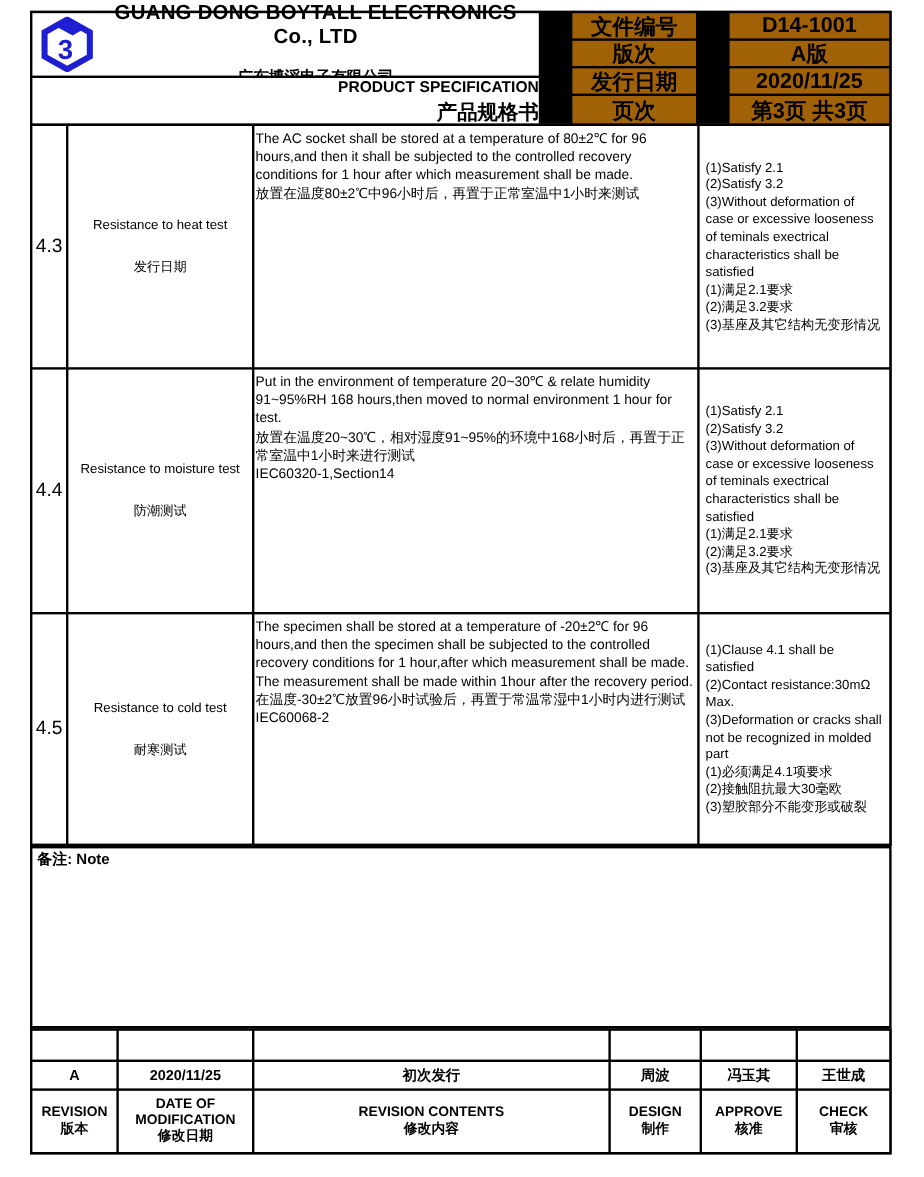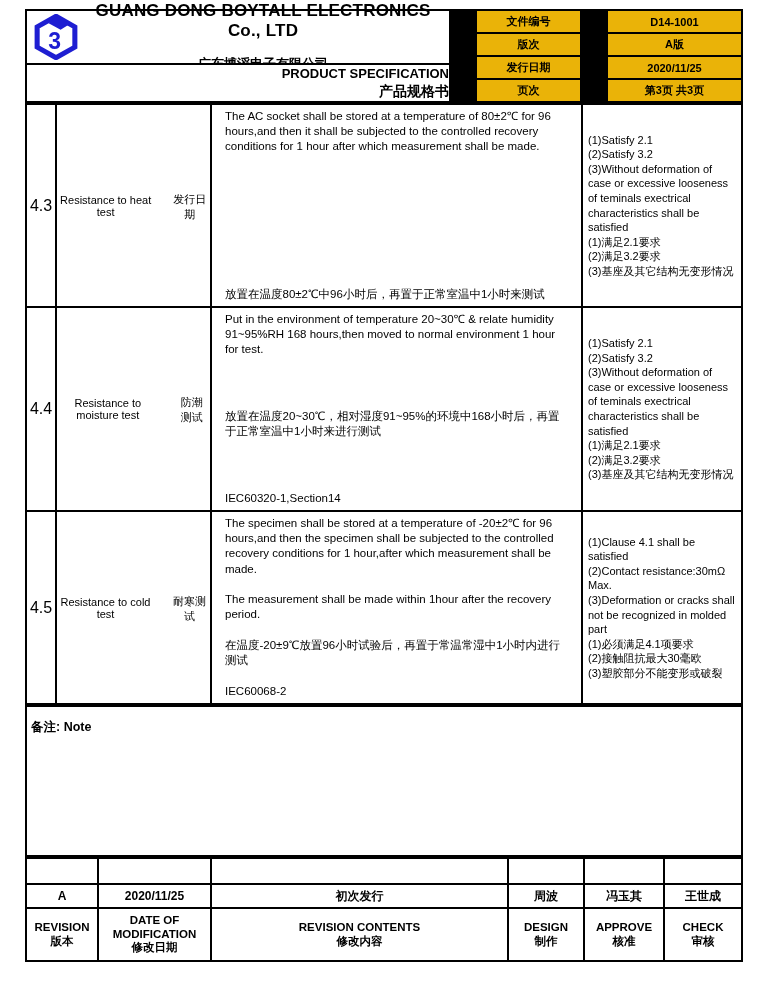--- a/index.html
+++ b/index.html
@@ -8,41 +8,41 @@
   
   .hdr{position:absolute;left:25px;top:9px;width:718px;height:94px;box-sizing:border-box;
        border:2px solid #000;background:#000;display:flex;gap:2px;}
   .hdr-left{width:422px;display:flex;flex-direction:column;gap:2px;}
   .hdr-company{height:52px;background:#fff;display:flex;align-items:center;padding:0 6px;box-sizing:border-box;}
   .hdr-company .names{flex:1;text-align:center;font-weight:bold;}
   .hdr-company .names .en{font-size:17px;letter-spacing:.2px;}
   .hdr-company .names .cn{font-size:13px;margin-top:14px;}
   .hdr-title{flex:1;background:#fff;display:flex;flex-direction:column;align-items:flex-end;justify-content:center;font-weight:bold;}
   .hdr-title .en{font-size:13px;}
-  .hdr-title .cn{font-size:14px;margin-top:2px;}
+  .hdr-title .cn{font-size:17px;margin-top:2px;}
   .hdr-right{flex:1;display:grid;grid-template-columns:129px 1fr;grid-template-rows:21px 21px 21px 1fr;gap:2px;}
-  .hdr-right .cell{background:#eab308;display:flex;align-items:center;justify-content:center;
-                   font-weight:bold;font-size:11px;margin-left:26px;}
+  .hdr-right .cell{background:#a16207;display:flex;align-items:center;justify-content:center;
+                   font-weight:bold;font-size:18px;margin-left:26px;}
   
   .main{position:absolute;left:25px;top:103px;width:718px;height:602px;box-sizing:border-box;
         border:2px solid #000;background:#000;display:grid;
         grid-template-columns:28px 153px 369px 1fr;grid-template-rows:201px 202px 1fr;gap:2px;}
   .main .cell{background:#fff;box-sizing:border-box;}
   .c-num{display:flex;align-items:center;justify-content:center;font-size:16px;}
-  .c-name{display:flex;flex-direction:row;align-items:center;justify-content:center;
+  .c-name{display:flex;flex-direction:column;align-items:center;justify-content:center;
           text-align:center;font-size:11px;padding:2px;gap:19px;}
   .c-name .cn{margin-top:2px;}
-  .c-desc{display:flex;flex-direction:column;justify-content:space-between;
-          font-size:11.5px;line-height:1.32;padding:4px 13px;}
+  .c-desc{display:flex;flex-direction:column;justify-content:flex-start;
+          font-size:11.5px;line-height:1.32;padding:4px 1px;}
   .c-req{display:flex;flex-direction:column;justify-content:center;
          font-size:11px;line-height:1.32;padding:4px 5px;}
   
   .note{position:absolute;left:25px;top:705px;width:718px;height:152px;box-sizing:border-box;
         border:2px solid #000;background:#fff;}
-  .note .lbl{font-weight:bold;font-size:12.5px;padding:12px 4px;}
+  .note .lbl{font-weight:bold;font-size:12.5px;padding:1px 4px;}
   
   .rev{position:absolute;left:25px;top:857px;width:718px;height:105px;box-sizing:border-box;
        border:2px solid #000;background:#000;display:grid;
        grid-template-columns:70px 111px 295px 74px 78px 1fr;grid-template-rows:24px 22px 1fr;gap:2px;}
   .rev .cell{background:#fff;display:flex;flex-direction:column;align-items:center;justify-content:center;
              font-weight:bold;font-size:12px;text-align:center;line-height:1.18;}
   .rev .hdrcell{font-size:11.5px;}
   .logo{flex:0 0 auto;margin-right:4px;}
 </style>
 </head>
@@ -120,21 +120,21 @@
     </div>
 
     <div class="cell c-num">4.5</div>
     <div class="cell c-name">
       <div>Resistance to cold test</div>
       <div class="cn">耐寒测试</div>
     </div>
     <div class="cell c-desc">
       <div>The specimen shall be stored at a temperature of -20±2℃ for 96 hours,and then the specimen shall be subjected to the controlled recovery conditions for 1 hour,after which measurement shall be made.</div>
       <div>The measurement shall be made within 1hour after the recovery period.</div>
-      <div>在温度-20±9℃放置96小时试验后，再置于常温常湿中1小时内进行测试</div>
+      <div>在温度-30±2℃放置96小时试验后，再置于常温常湿中1小时内进行测试</div>
       <div>IEC60068-2</div>
     </div>
     <div class="cell c-req">
       <div>(1)Clause 4.1 shall be satisfied</div>
       <div>(2)Contact resistance:30mΩ Max.</div>
       <div>(3)Deformation or cracks shall not be recognized in molded part</div>
       <div>(1)必须满足4.1项要求</div>
       <div>(2)接触阻抗最大30毫欧</div>
       <div>(3)塑胶部分不能变形或破裂</div>
     </div>

